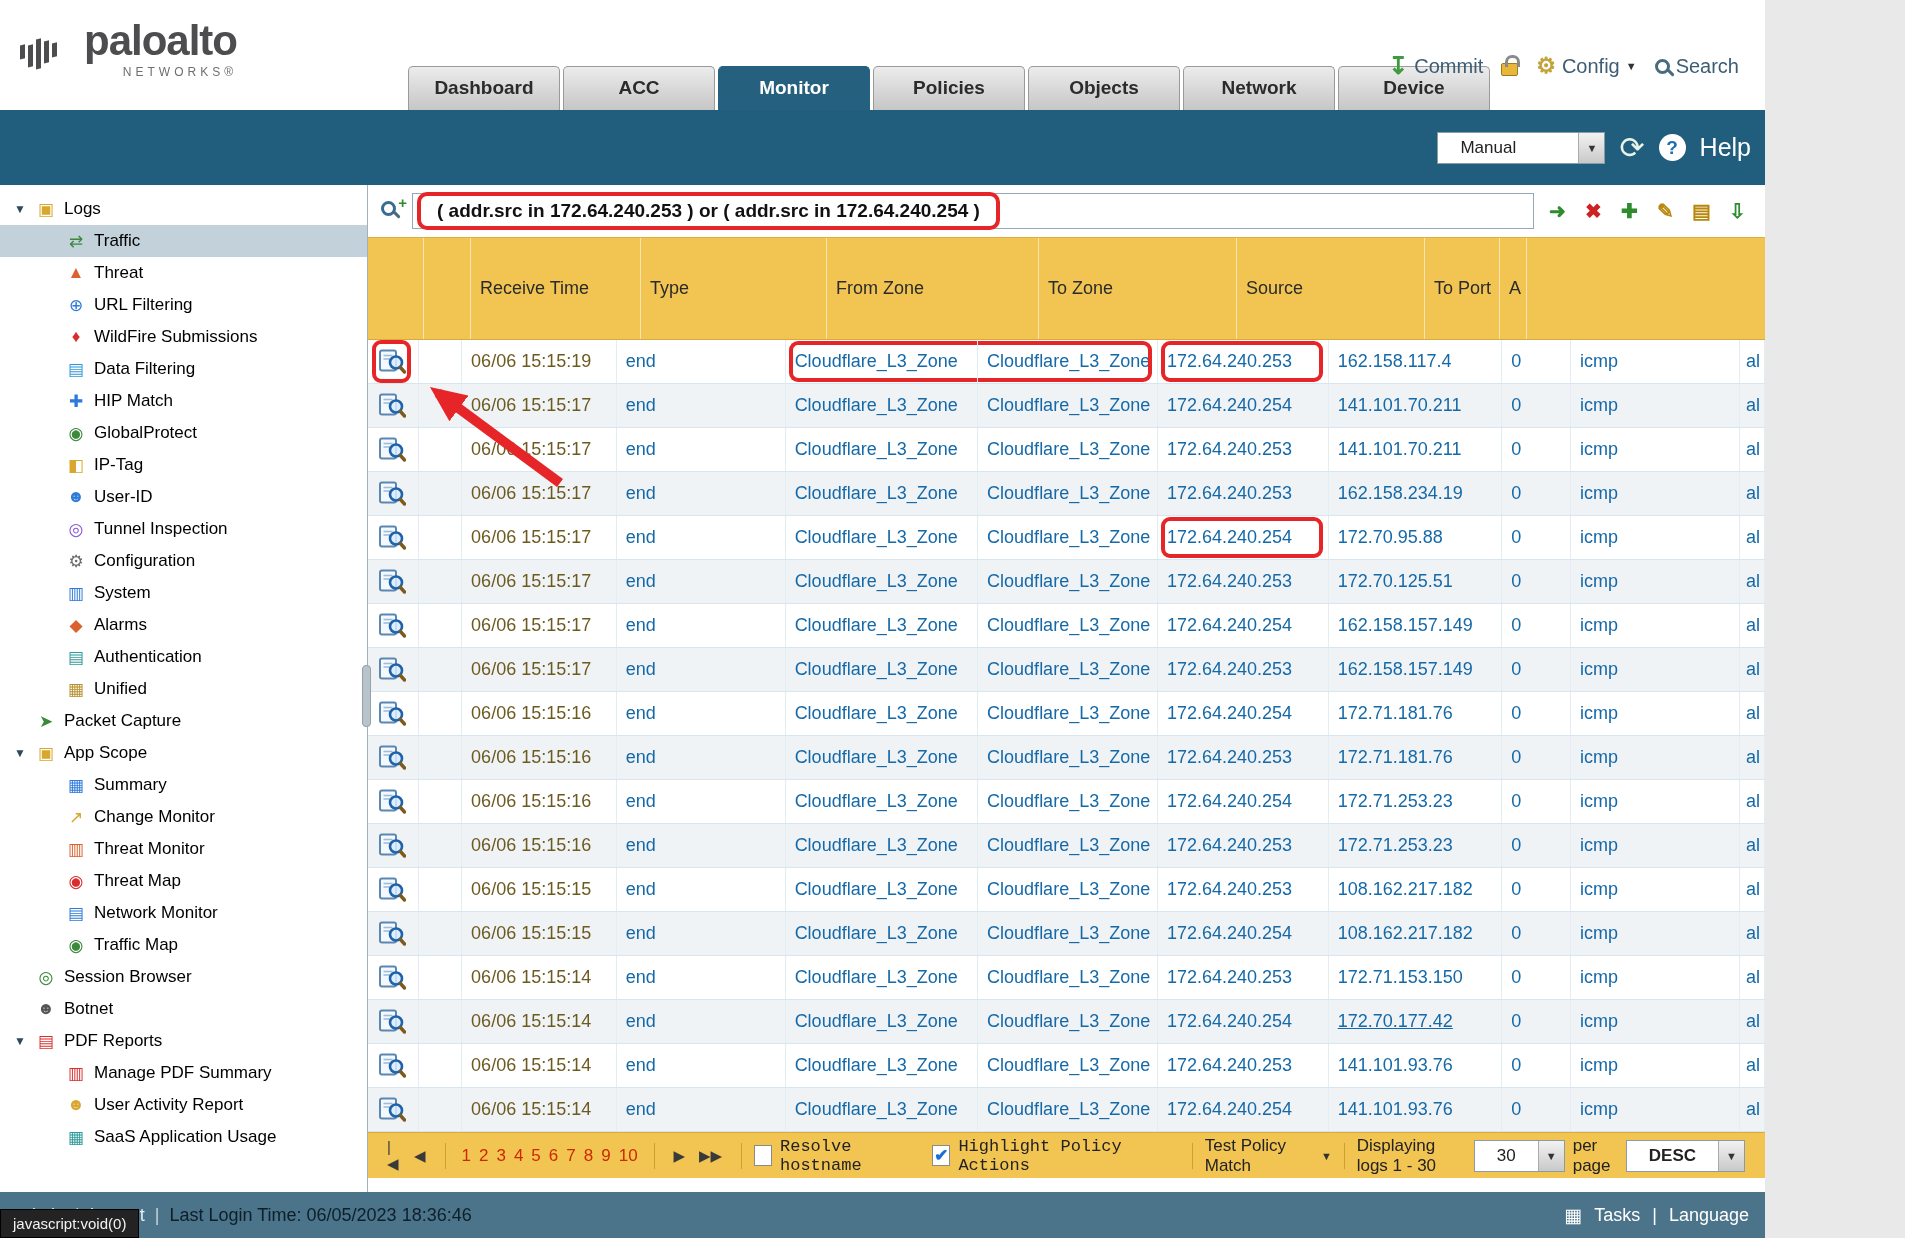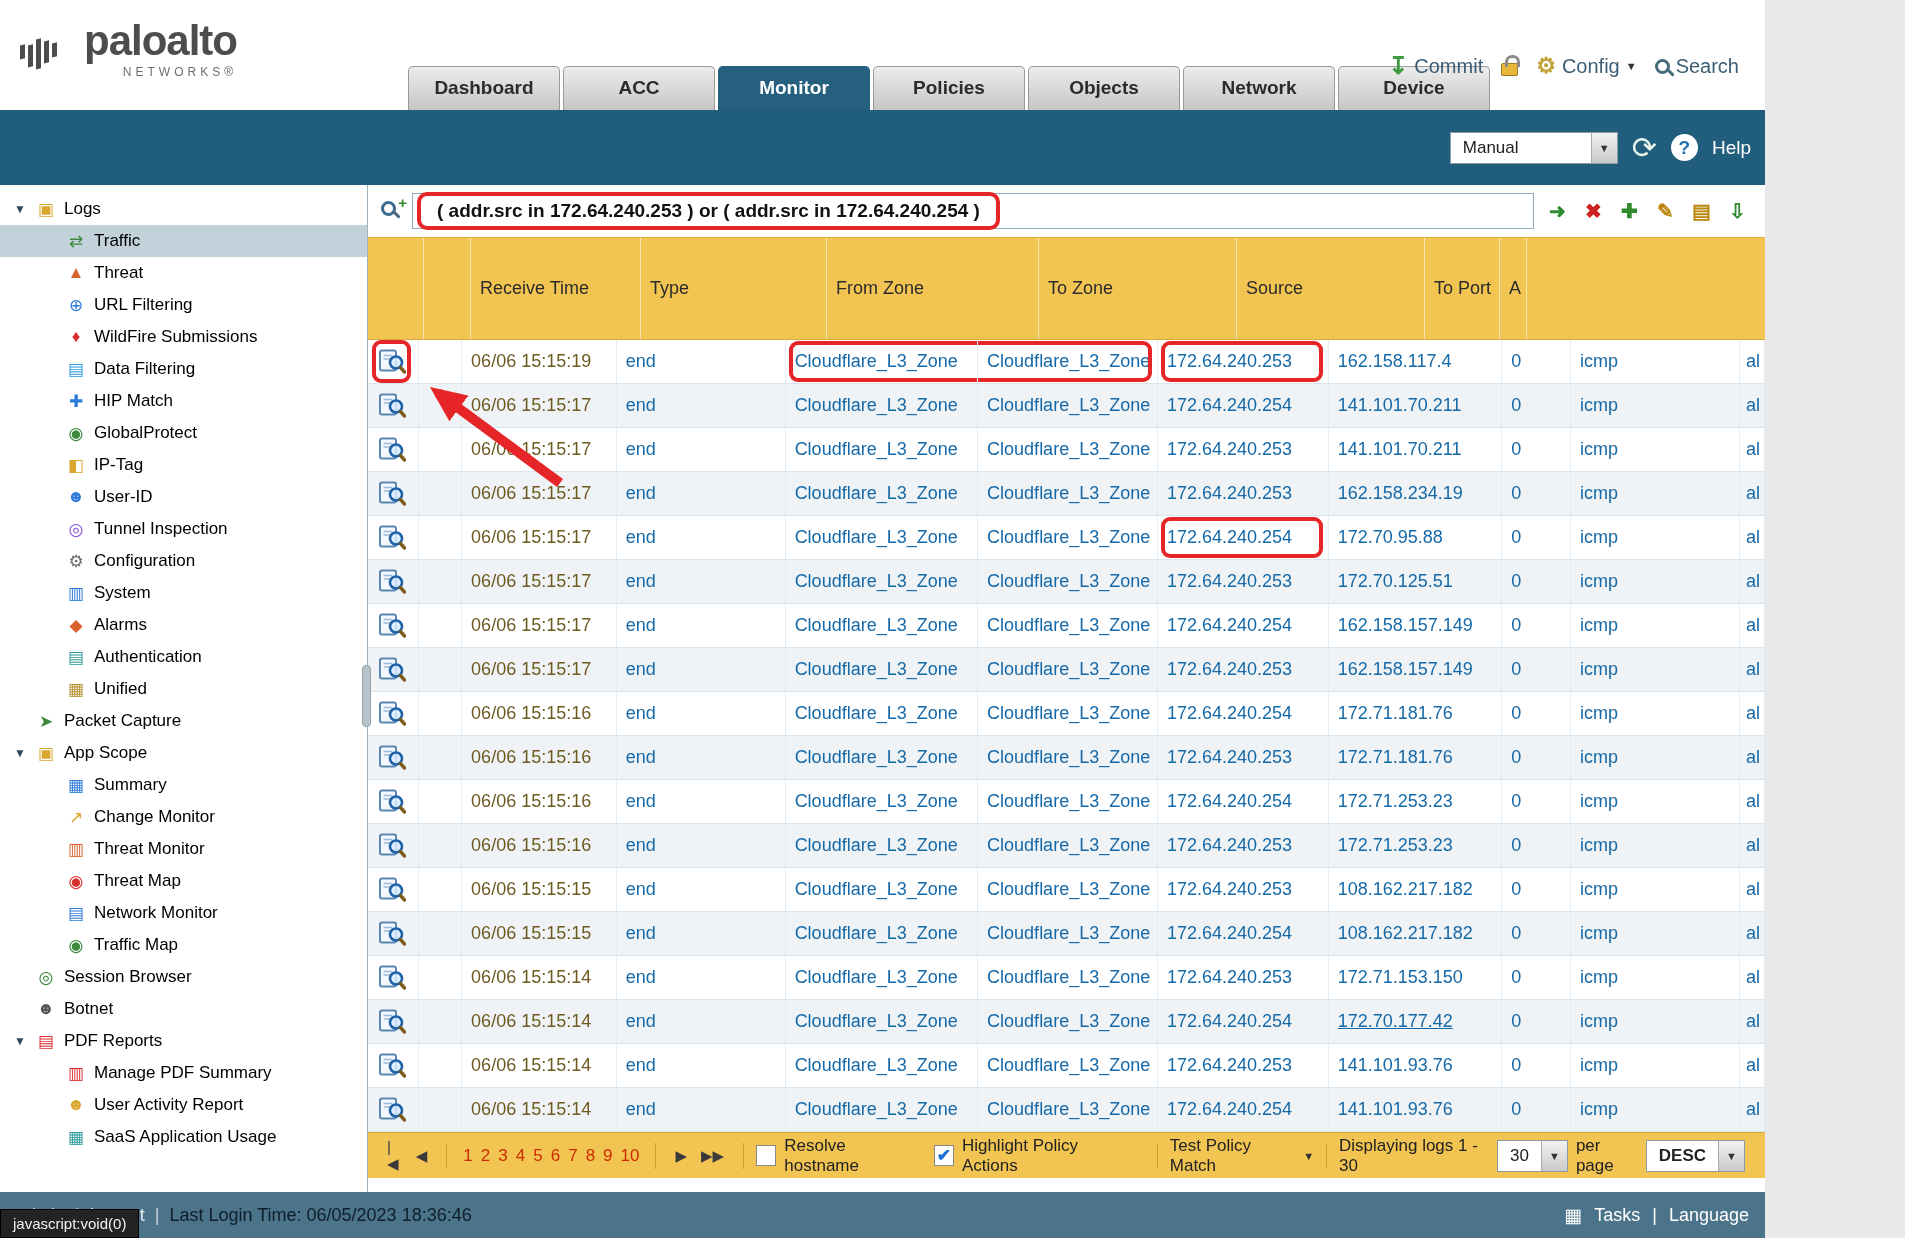--- a/index.html
+++ b/index.html
@@ -29,28 +29,28 @@
   .csslock::before { content:""; position:absolute; top:-9px; left:3px; width:9px; height:9px;
                      border:3px solid #8a8a8a; border-bottom:none; border-radius:7px 7px 0 0; }
   .cssmag { width:15px; height:15px; border:3px solid #4a6b7d; border-radius:50%; position:relative; display:inline-block; }
   .cssmag::after { content:""; position:absolute; width:9px; height:3px; background:#4a6b7d;
                    transform:rotate(45deg); right:-8px; bottom:-3px; border-radius:2px; }
 
   
   .teal { position:relative; height:75px; background:#215e7e; }
   .teal-right { position:absolute; right:14px; top:50%; transform:translateY(-50%); display:flex; align-items:center; gap:14px; }
   .select { background:#fff; border:1px solid #8a9aa6; height:32px; display:flex; align-items:center; cursor:pointer; }
-  .select .sval { padding:0 12px; font-size:17px; color:#222; }
+  .select .sval { padding:0 22px; font-size:17px; color:#222; }
   .select .sbtn { width:26px; height:100%; border-left:1px solid #aaa; background:linear-gradient(#f2f2f2,#c9c9c9);
                   display:flex; align-items:center; justify-content:center; font-size:11px; color:#333; }
   .manual-select { width:168px; justify-content:space-between; }
   .refresh-glyph { color:#e8f4e8; font-size:30px; line-height:1; cursor:pointer; }
   .help-circle { width:27px; height:27px; border-radius:50%; background:#fff; color:#1f6fb0; font-weight:bold;
                  font-size:19px; display:flex; align-items:center; justify-content:center; cursor:pointer; }
-  .help-label { color:#fff; font-size:19px; cursor:pointer; }
+  .help-label { color:#fff; font-size:25px; cursor:pointer; }
 
   
   .bodyrow { display:flex; height:1007px; position:relative; }
   .sidebar { width:368px; min-width:368px; border-right:1px solid #9fb2bd; padding-top:8px; overflow:hidden; background:#fff; position:relative; }
   .tree-item { height:32px; display:flex; align-items:center; font-size:17px; color:#000; cursor:pointer; white-space:nowrap; }
   .tree-item.lvl0 { padding-left:14px; }
   .tree-item.lvl1 { padding-left:64px; }
   .tree-item.selected { background:#c3d1da; }
   .tri { width:20px; font-size:12px; color:#2b4a5a; }
   .ticon { width:24px; font-size:17px; text-align:center; }
@@ -98,21 +98,21 @@
   .arrow-annotation { position:absolute; left:30px; top:180px; width:190px; height:140px; pointer-events:none; z-index:6; }
 
   
   .pagerbar { height:46px; background:#f2c553; border-top:1px solid #d8a93c; display:flex; align-items:center;
               padding:0 12px; font-size:17px; color:#222; }
   .pg-nav { font-size:15px; color:#3a3a3a; margin:0 7px; cursor:pointer; }
   .pg-num { color:#cc2a00; margin:0 4px; cursor:pointer; font-size:17px; }
   .sep { width:1px; height:26px; background:#cf9f30; margin:0 12px; }
   .cb { width:21px; height:21px; background:#fff; border:1px solid #8a8a8a; display:inline-flex; align-items:center;
         justify-content:center; margin-right:8px; cursor:pointer; font-size:17px; color:#1a6fd4; font-weight:bold; }
-  .pg-label { margin-right:14px; }
+  .pg-label { margin-right:14px;font-family:Liberation Mono, monospace; }
   .tpm { display:flex; align-items:center; gap:7px; cursor:pointer; }
   .pg-right { margin-left:auto; display:flex; align-items:center; }
   .mini-select { margin:0 8px; }
 
   
   .footer { height:46px; background:#4b7389; display:flex; align-items:center; padding:0 16px; position:relative; }
   .foot-left { display:flex; align-items:center; gap:10px; font-size:18px; color:#13242f; }
   .foot-left .lt { color:#0e1f2a; }
   .foot-user { color:#e8eff4; }
   .fsep { color:#c8d4dc; }

